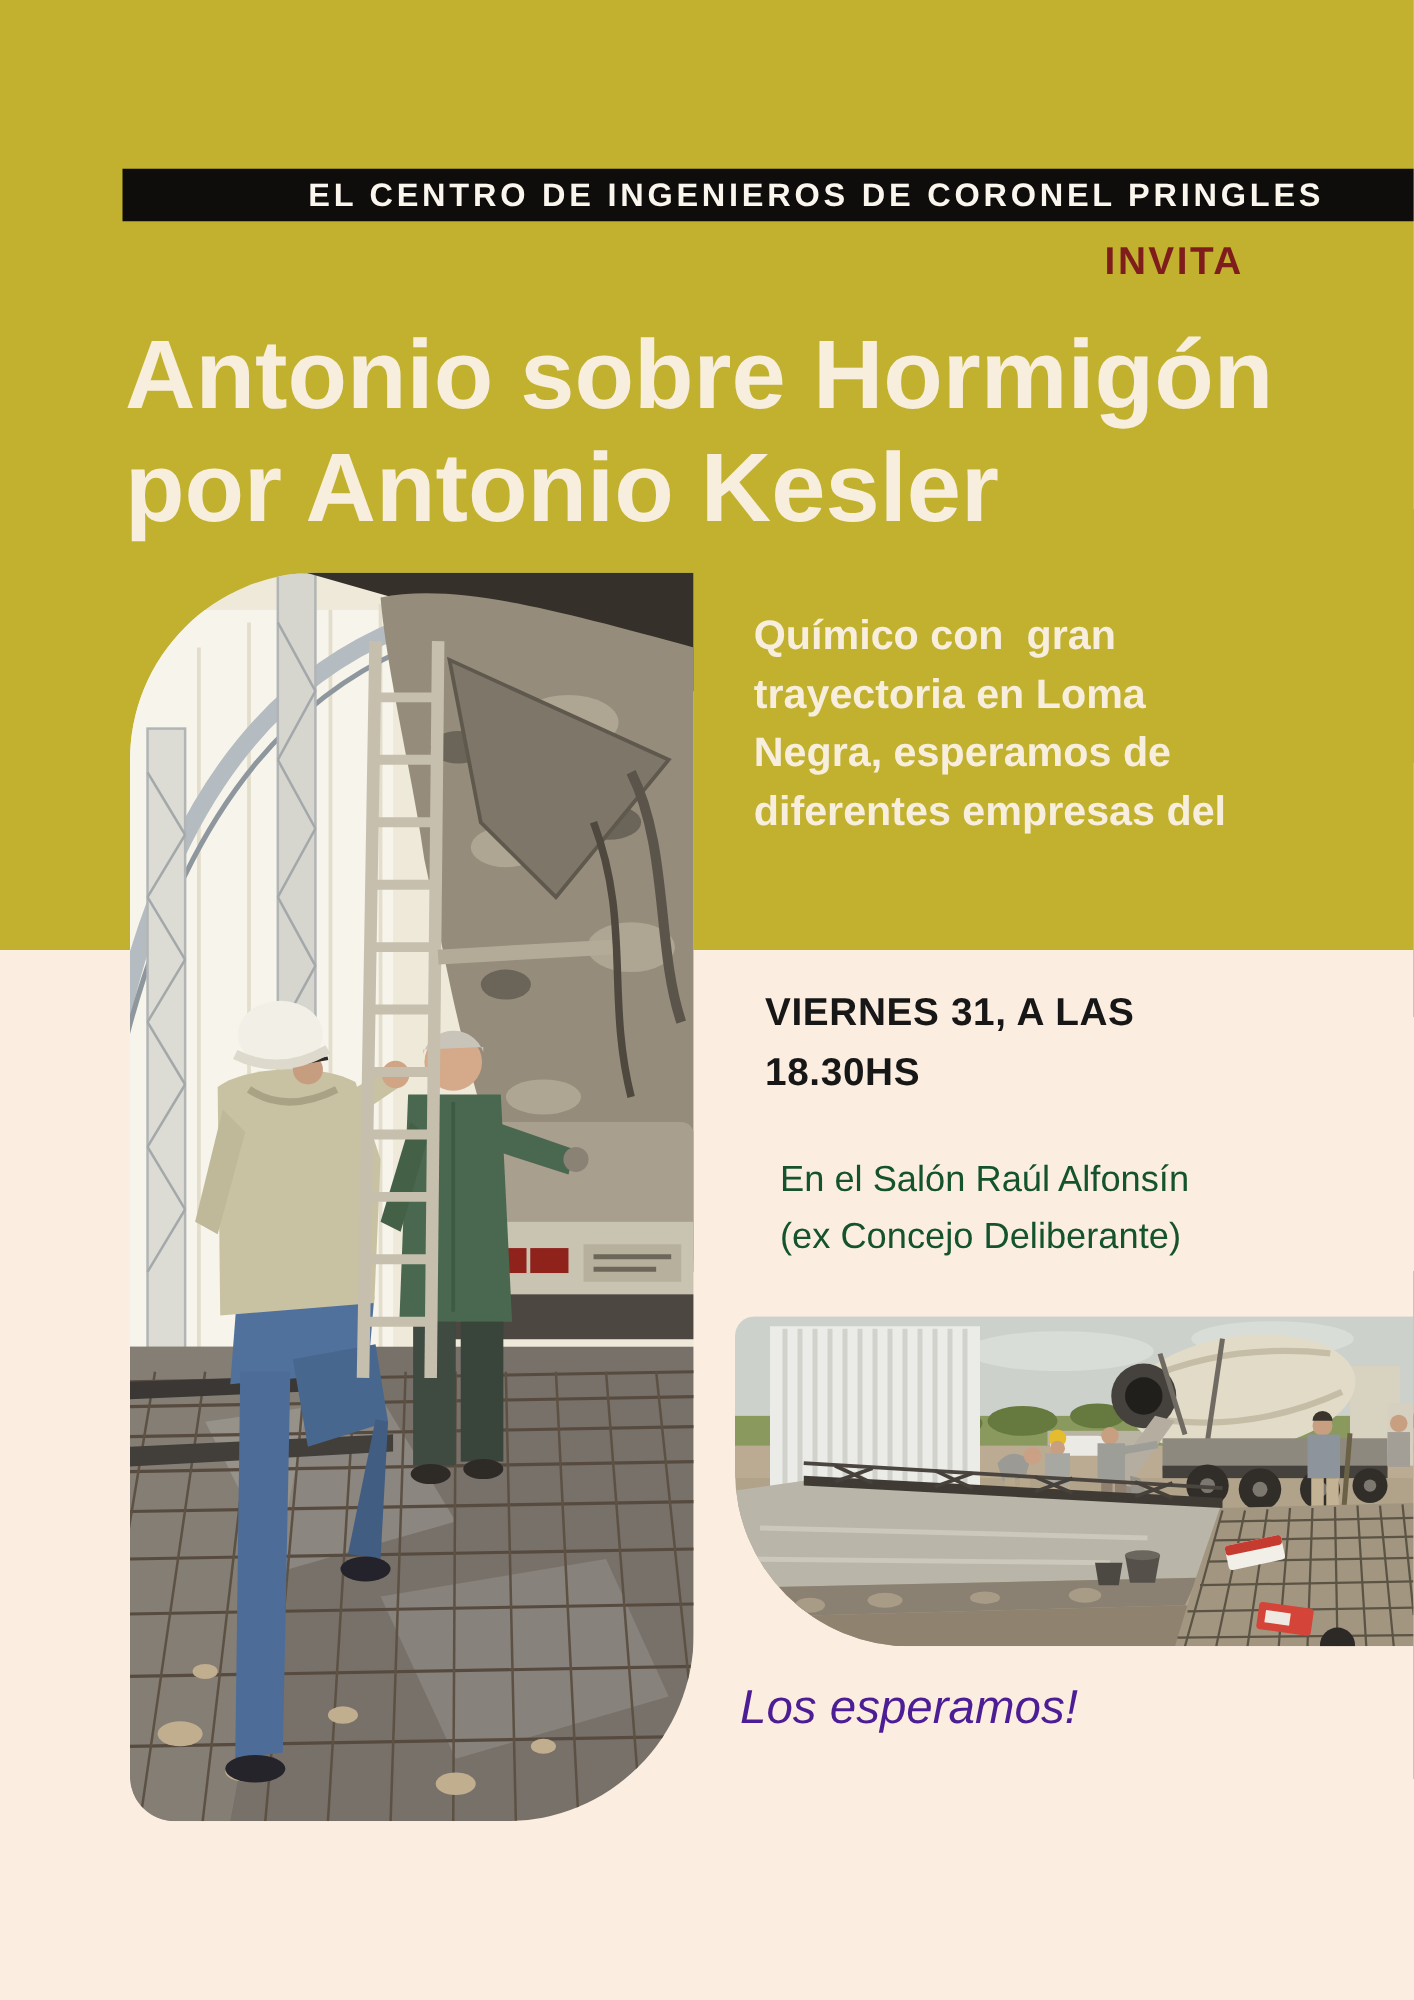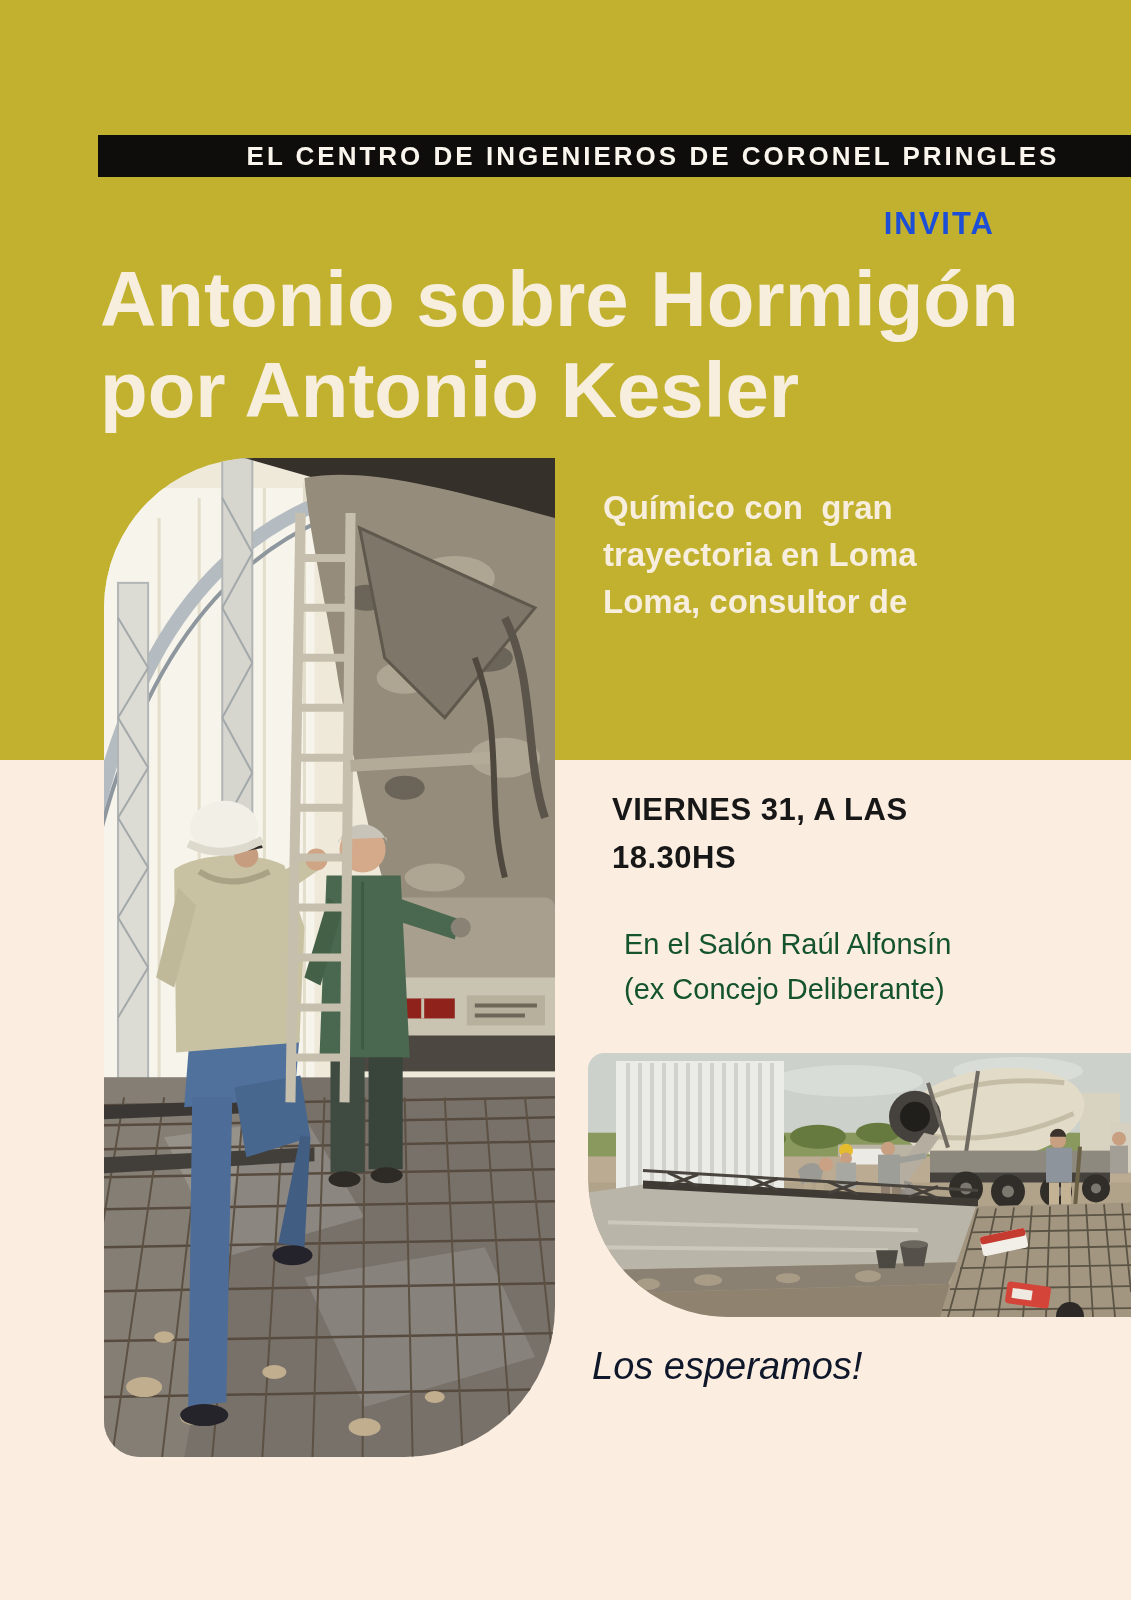--- a/index.html
+++ b/index.html
@@ -14,22 +14,22 @@
     position:absolute;left:0;top:0;width:1131px;height:760px;
     background:#c1b12e;
   }
   .banner{
     position:absolute;left:98px;top:135px;width:1110px;height:42px;
     background:#0e0d0b;color:#faf6ee;
     display:flex;align-items:center;justify-content:center;
     font-size:26px;font-weight:bold;letter-spacing:3px;
   }
   .invita{
-    position:absolute;right:136px;top:206px;
-    color:#1d4ed8;font-size:31px;font-weight:bold;letter-spacing:2px;
+    position:absolute;right:136px;top:191px;
+    color:#7f1d1d;font-size:31px;font-weight:bold;letter-spacing:2px;
   }
   .title{
     position:absolute;left:100px;top:254px;width:960px;
     color:#f7eedd;font-size:78px;line-height:91px;font-weight:600;
   }
   .title span{display:block;}
   .bio{
     position:absolute;left:603px;top:484px;width:440px;
     color:#f7eedd;font-size:33px;line-height:47px;font-weight:700;
   }
@@ -39,21 +39,21 @@
     color:#171717;font-size:31px;line-height:48px;font-weight:bold;letter-spacing:0.5px;
   }
   .datetime span{display:block;}
   .venue{
     position:absolute;left:612px;top:922px;width:430px;
     color:#14532d;font-size:29px;line-height:45px;font-weight:400;margin-left:12px;
   }
   .venue span{display:block;}
   .closing{
     position:absolute;left:592px;top:1345px;
-    color:#0f172a;font-size:38px;font-style:italic;font-weight:500;
+    color:#4c1d95;font-size:38px;font-style:italic;font-weight:500;
   }
   .photo{position:absolute;overflow:hidden;}
   .photo svg{display:block;width:100%;height:100%;}
   .photo-left{
     left:104px;top:458px;width:451px;height:999px;
     border-radius:150px 0 150px 36px;
   }
   .photo-right{
     left:588px;top:1053px;width:543px;height:264px;
     border-radius:16px 0 0 140px;
@@ -73,21 +73,22 @@
   <div class="invita">INVITA</div>
 
   <h1 class="title" style="margin:0;">
     <span>Antonio sobre Hormigón</span>
     <span>por Antonio Kesler</span>
   </h1>
 
   <div class="bio">
     <span>Químico con  gran</span>
     <span>trayectoria en Loma</span>
-    <span>Loma, consultor de</span>
+    <span>Negra, esperamos de</span>
+    <span>diferentes empresas del</span>
   </div>
 
   <div class="datetime">
     <span>VIERNES 31, A LAS</span>
     <span>18.30HS</span>
   </div>
 
   <div class="venue">
     <span>En el Salón Raúl Alfonsín</span>
     <span>(ex Concejo Deliberante)</span>

